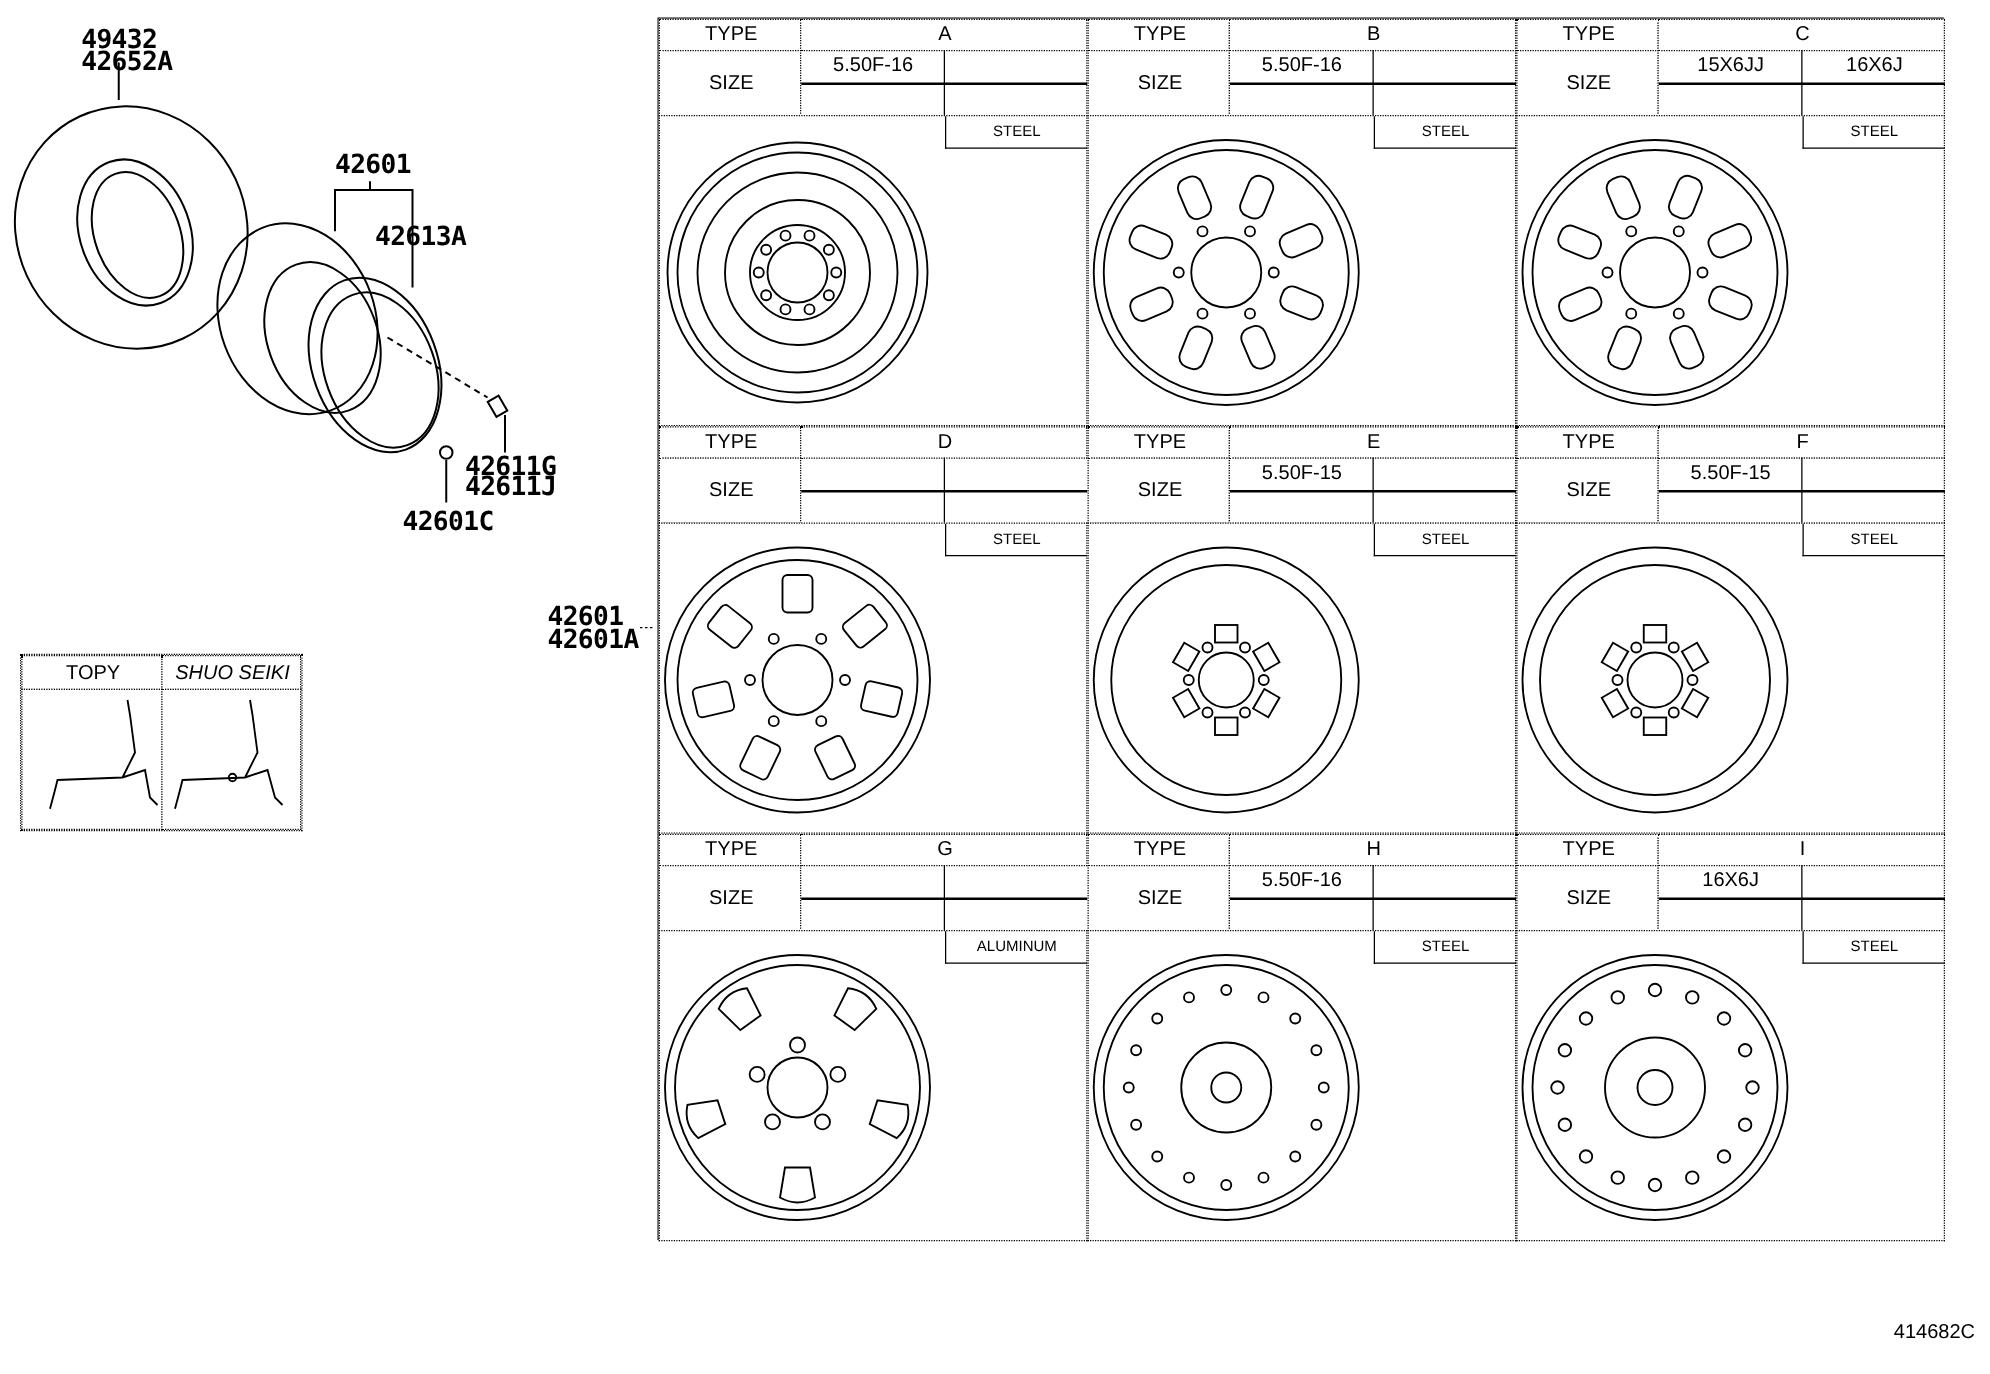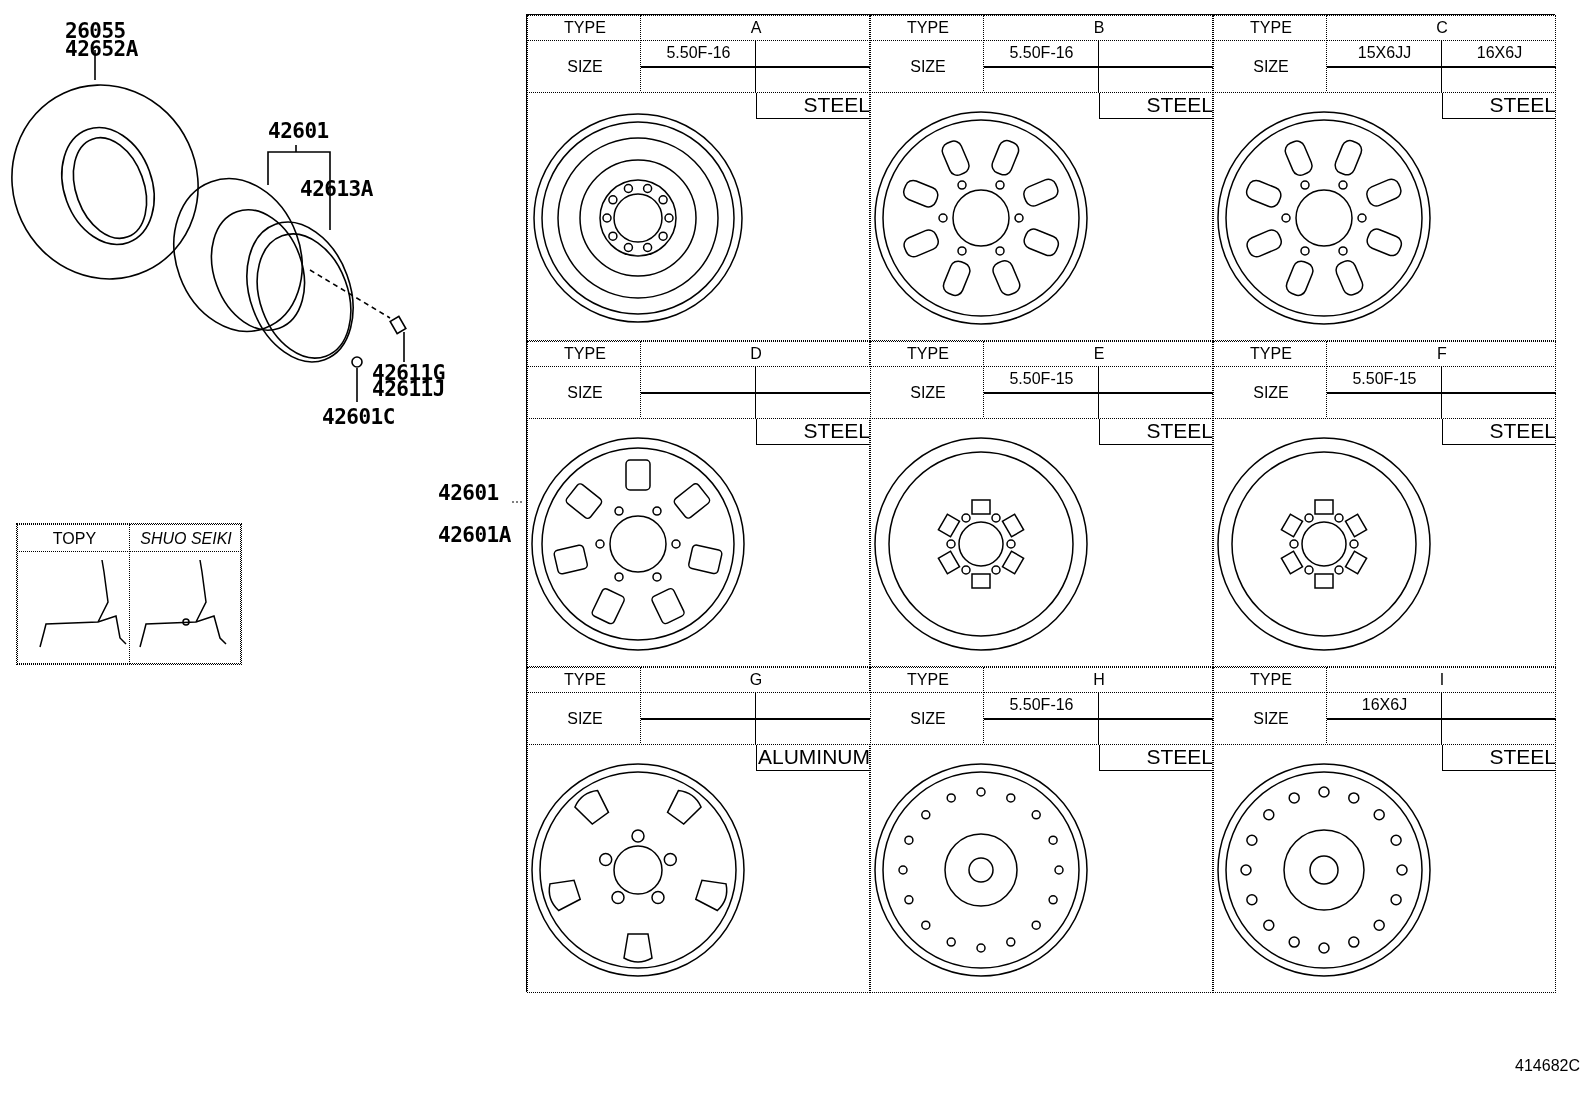--- a/index.html
+++ b/index.html
@@ -3,21 +3,21 @@
 <meta charset="utf-8">
 <style>
   html, body { margin:0; padding:0; background:#fff; }
   body { width:1592px; height:1099px; position:relative; overflow:hidden; font-family:"Liberation Sans", sans-serif; color:#000; }
   .pn { position:absolute; font-family:"DejaVu Sans Mono", monospace; font-weight:bold; font-size:21px; line-height:19px; letter-spacing:-0.5px; }
   svg { position:absolute; left:0; top:0; }
   .tbl { position:absolute; left:526px; top:14px; width:1029px; height:978px; border:1.5px solid #000; box-sizing:border-box; }
   .cell { position:absolute; border:1px dotted #000; box-sizing:border-box; background:#fff; }
   .panel { position:absolute; width:343px; height:326px; }
   .lbl { position:absolute; font-size:16px; text-align:center; }
-  .mat { position:absolute; right:0; width:114px; height:26px; border-left:1.5px solid #000; border-bottom:1.5px solid #000; box-sizing:border-box; text-align:right; font-size:21px; line-height:24px; }
+  .mat { position:absolute; right:0; width:114px; height:26px; border-left:1.5px solid #000; border-bottom:1.5px solid #000; box-sizing:border-box; text-align:center; font-size:12px; line-height:24px; }
   .hline { position:absolute; height:0; border-top:2px solid #000; }
   .vline { position:absolute; width:0; border-left:1.5px solid #000; }
   .mfr { position:absolute; left:16px; top:523px; width:226px; height:142px; border:1px dotted #000; box-sizing:border-box; }
   .code { position:absolute; right:12px; top:1057px; font-size:16px; }
 </style>
 </head>
 <body>
 
 <svg width="520" height="470" fill="none" stroke="#000" stroke-width="1.6">
   <g>
@@ -38,29 +38,29 @@
   <g>
     <rect x="393" y="318" width="10" height="14" transform="rotate(-30 398 325)"></rect>
     <line x1="404" y1="332" x2="404" y2="362"></line>
   </g>
   <g>
     <circle cx="357" cy="362" r="5"></circle>
     <line x1="357" y1="368" x2="357" y2="402"></line>
   </g>
 </svg>
 
-<div class="pn" style="left:65px;top:22px;">26055</div>
+<div class="pn" style="left:65px;top:22px;">49432</div>
 <div class="pn" style="left:65px;top:40px;">42652A</div>
 <div class="pn" style="left:268px;top:122px;">42601</div>
 <div class="pn" style="left:300px;top:180px;">42613A</div>
 <div class="pn" style="left:372px;top:364px;">42611G</div>
 <div class="pn" style="left:372px;top:380px;">42611J</div>
 <div class="pn" style="left:322px;top:408px;">42601C</div>
 <div class="pn" style="left:438px;top:484px;">42601</div>
-<div class="pn" style="left:438px;top:502px;margin-top:24px;">42601A</div>
+<div class="pn" style="left:438px;top:502px;">42601A</div>
 <svg width="530" height="520" style="pointer-events:none">
     <line x1="512" y1="502" x2="524" y2="502" stroke="#000" stroke-dasharray="2,2"></line>
   </svg>
 
 <div class="mfr">
   <div class="cell" style="left:0;top:0;width:113px;height:28px;">
     <div class="lbl" style="left:0;width:113px;top:5px;">TOPY</div>
   </div>
   <div class="cell" style="left:112px;top:0;width:112px;height:28px;font-style:italic;">
     <div class="lbl" style="left:0;width:112px;top:5px;">SHUO SEIKI</div>

